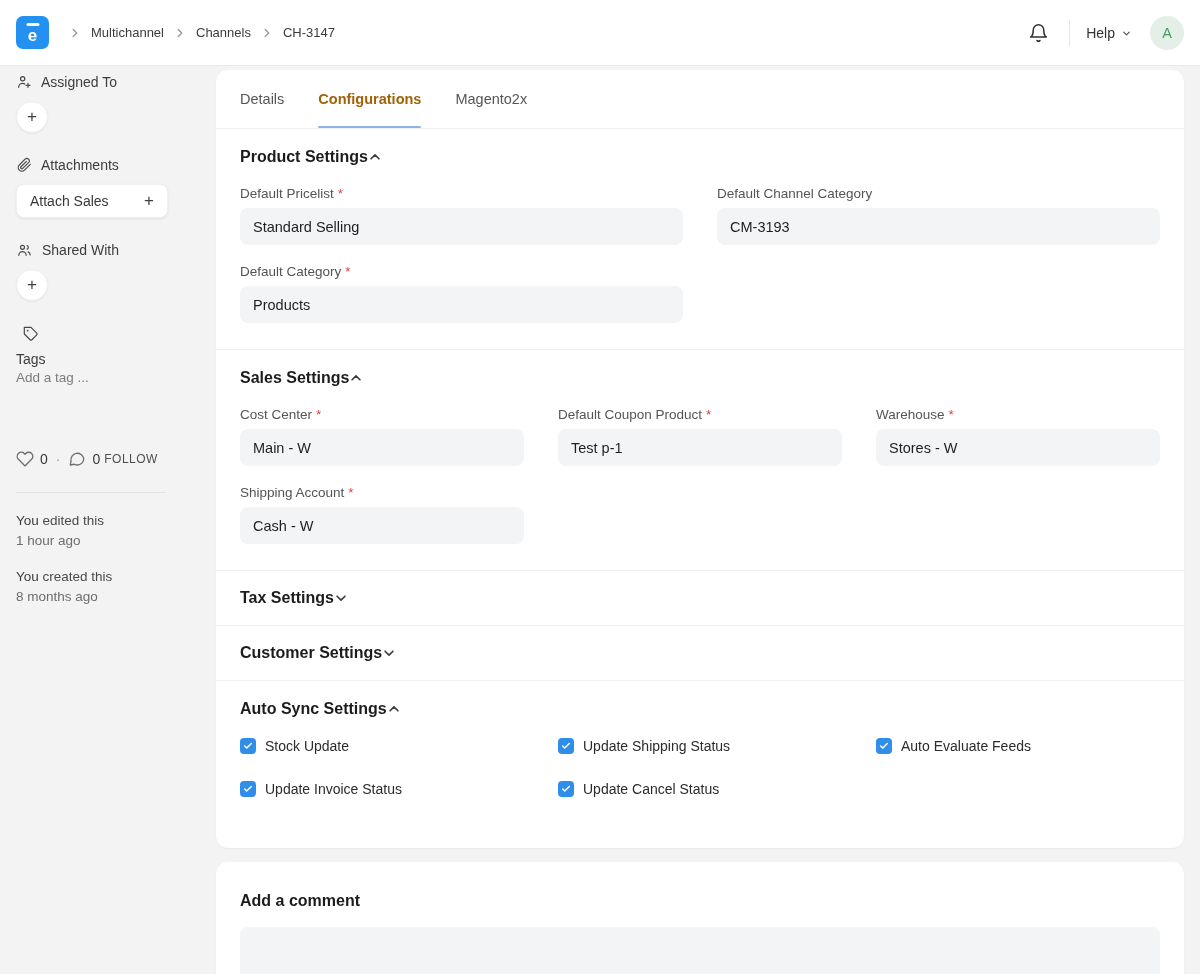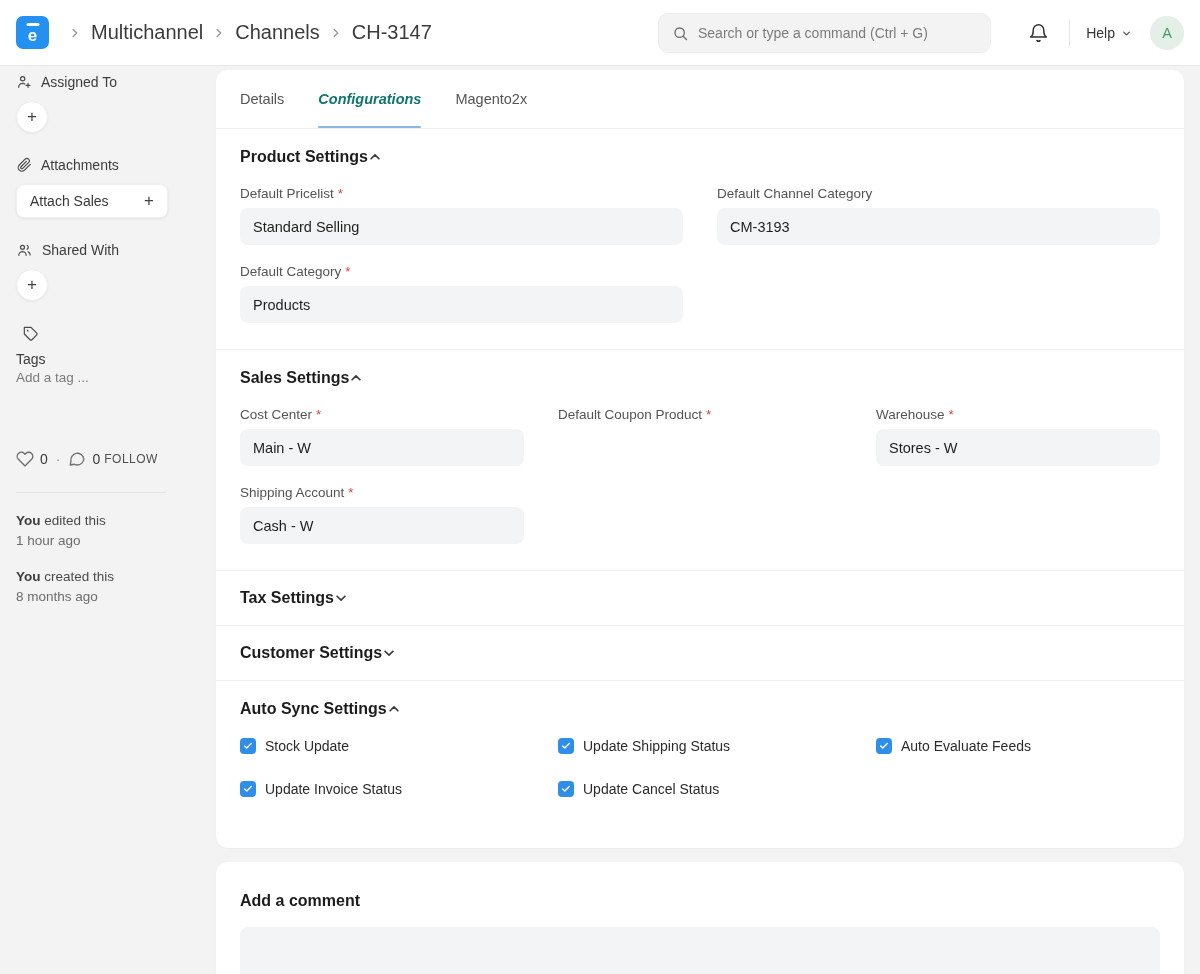--- a/index.html
+++ b/index.html
@@ -21,21 +21,21 @@
   .logo {
     width:33px; height:33px; border-radius:7px; background:#2490ef;
     position:relative; flex:0 0 auto; cursor:pointer;
   }
   .logo .bar { position:absolute; top:7px; left:50%; transform:translateX(-50%);
     width:13px; height:3px; background:#fff; border-radius:2px; }
   .logo .e { position:absolute; top:8px; left:0; right:0; text-align:center;
     color:#fff; font-weight:700; font-size:17px; line-height:24px; }
   .crumbs { display:flex; align-items:center; margin-left:10px; }
   .crumb-sep { color:#9a9a9a; margin:0 9px; display:flex; }
-  .crumb { font-size:20px; color:#3b3b3b; cursor:pointer; }
+  .crumb { font-size:13px; color:#3b3b3b; cursor:pointer; }
   .crumb.current { cursor:default; }
 
   .search {
     position:absolute; left:658px; top:13px; width:333px; height:40px;
     background:#f3f3f3; border:1px solid #ededed; border-radius:10px;
     display:flex; align-items:center; padding:0 13px; gap:9px; cursor:text;
   }
   .search input {
     border:none; outline:none; background:transparent; width:100%;
     font-size:14px; color:#444; font-family:inherit;
@@ -73,34 +73,34 @@
   .attach-btn .plus { font-size:17px; color:#404040; }
   .muted-link { font-size:13.5px; color:#7c7c7c; cursor:pointer; }
   .likes-row { display:flex; align-items:center; font-size:14px; color:#383838; }
   .likes-row .icon { color:#6e6e6e; display:flex; cursor:pointer; }
   .likes-row .cnt { margin-left:6px; }
   .likes-row .dot { margin:0 8px; color:#9a9a9a; }
   .follow { font-size:12px; letter-spacing:.5px; color:#4f4f4f; font-weight:500; margin-left:4px; cursor:pointer; }
   .side-hr { position:absolute; left:16px; width:150px; border:none; border-top:1px solid #e4e4e4; }
   .activity { font-size:13.5px; line-height:20px; color:#6d6d6d; }
   .activity .l1 { color:#4a4a4a; }
-  .activity .actor { font-weight:700; color:#3d3d3d; }
+  .activity .actor { font-weight:400; color:#3d3d3d; }
 
   
   .main-card {
     position:absolute; left:216px; right:16px; top:70px; height:778px;
     background:#fff; border-radius:12px; overflow:hidden;
     box-shadow:0 1px 2px rgba(0,0,0,.04);
   }
   .tabs { display:flex; gap:34px; padding:0 24px; height:59px; border-bottom:1px solid #eee; }
   .tab {
     font-size:14.5px; color:#555; display:flex; align-items:center;
     position:relative; cursor:pointer; height:100%;
   }
-  .tab.active { color:#0f766e; font-weight:700;font-style:italic; }
+  .tab.active { color:#a16207; font-weight:700; }
   .tab.active::after { content:""; position:absolute; left:0; right:0; bottom:0;
     height:2.5px; border-radius:2px; background:#8cb6df; }
 
   .section { padding:19px 24px 26px; }
   .section.collapsed { padding:18px 24px; }
   .section-hr { border:none; border-top:1px solid #efefef; margin:0; }
   .section-header {
     display:flex; align-items:center; cursor:pointer;
     font-size:16px; font-weight:700; color:#1c1c1c;
   }
@@ -153,29 +153,20 @@
     </span>
     <span class="crumb">Channels</span>
     <span class="crumb-sep">
       <svg width="14" height="14" viewBox="0 0 16 16" fill="none" stroke="currentColor" stroke-width="1.6" stroke-linecap="round" stroke-linejoin="round">
           <path d="M6 4l4 4-4 4"></path>
         </svg>
     </span>
     <span class="crumb current">CH-3147</span>
   </nav>
 
-  <div class="search">
-    <span>
-      <svg width="17" height="17" viewBox="0 0 20 20" fill="none" stroke="#6e6e6e" stroke-width="1.6" stroke-linecap="round">
-          <circle cx="9" cy="9" r="5.5"></circle>
-          <path d="M13.2 13.2L17 17"></path>
-        </svg>
-    </span>
-    <input placeholder="Search or type a command (Ctrl + G)" style="">
-  </div>
 
   <div class="nav-right">
     <span class="bell-btn">
       <svg width="21" height="21" viewBox="0 0 24 24" fill="none" stroke="currentColor" stroke-width="1.7" stroke-linecap="round" stroke-linejoin="round">
           <path d="M18 8a6 6 0 0 0-12 0c0 7-3 8-3 8h18s-3-1-3-8"></path>
           <path d="M13.7 20a2 2 0 0 1-3.4 0"></path>
         </svg>
     </span>
     <span class="v-divider"></span>
     <span class="help">
@@ -330,20 +321,21 @@
             <span>Cost Center</span>
             <span class="req">*</span>
           </div>
         <div class="field-input">Main - W</div>
       </div>
       <div>
         <div class="field-label">
             <span>Default Coupon Product</span>
             <span class="req">*</span>
           </div>
+        <div class="field-input">Test p-1</div>
       </div>
       <div>
         <div class="field-label">
             <span>Warehouse</span>
             <span class="req">*</span>
           </div>
         <div class="field-input">Stores - W</div>
       </div>
       <div>
         <div class="field-label">

